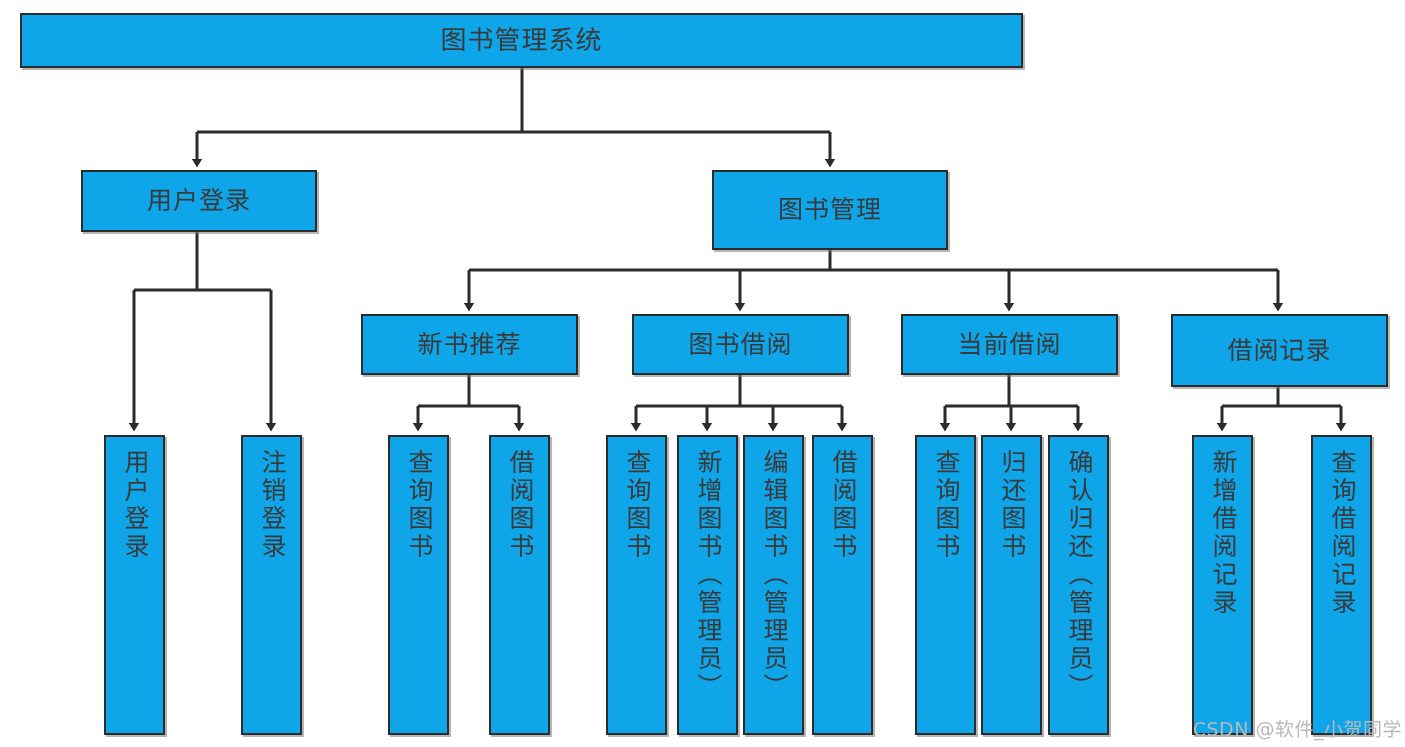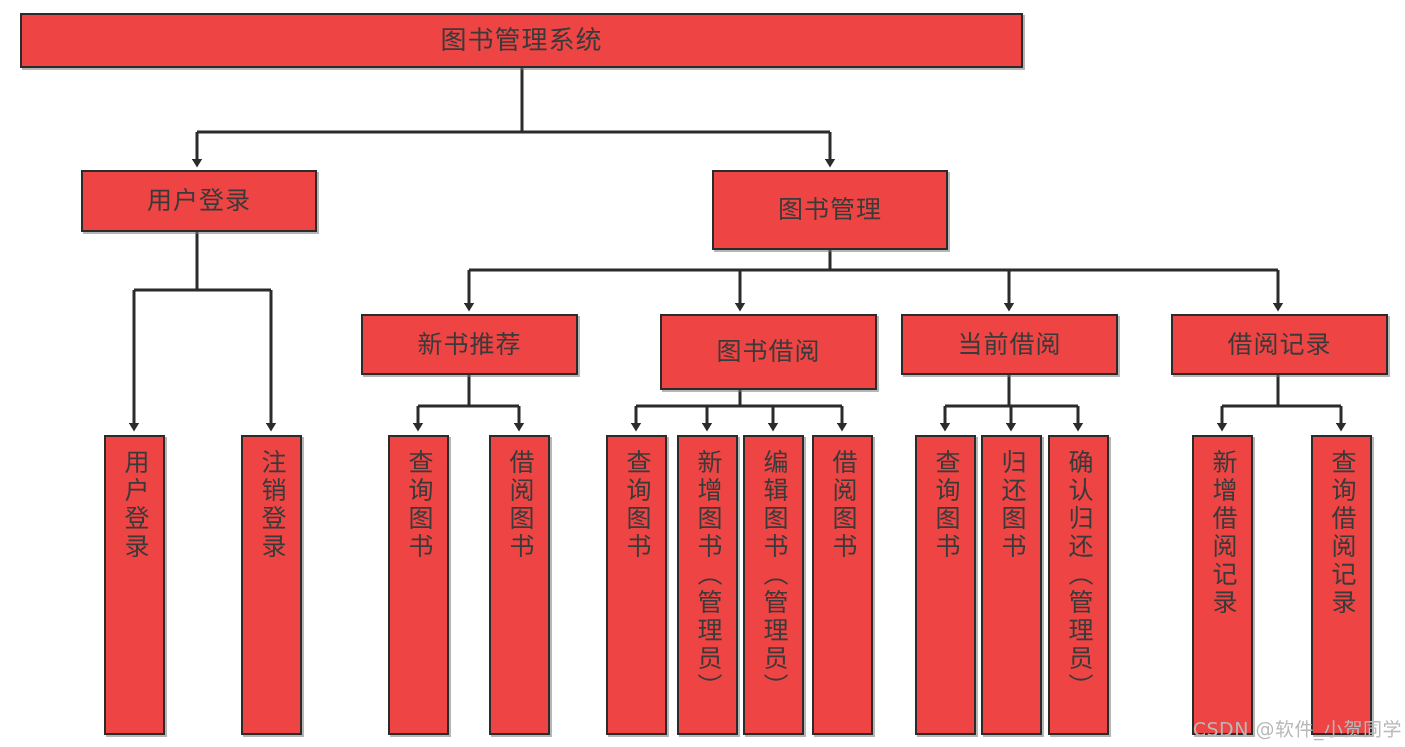--- a/index.html
+++ b/index.html
@@ -21,21 +21,21 @@
   #diagram-svg {
     position: absolute;
     left: 0;
     top: 0;
     width: 1405px;
     height: 747px;
   }
   .node {
     position: absolute;
     box-sizing: border-box;
-    background: #ef4444;
+    background: #0ea5e9;
     border: 2.5px solid #2b2b2b;
     box-shadow: 2px 2px 0 0 rgba(120,120,120,0.55);
     display: flex;
     align-items: center;
     justify-content: center;
     color: #3a3a3a;
     z-index: 2;
   }
   .node-label {
     display: block;
@@ -143,29 +143,29 @@
   </div>
 
   <div class="node horiz" style="left:712px; top:170px; width:236px; height:80px;">
     <span class="node-label">图书管理</span>
   </div>
 
   <div class="node horiz" style="left:361px; top:314px; width:217px; height:61px;font-family:Liberation Serif, serif;">
     <span class="node-label">新书推荐</span>
   </div>
 
-  <div class="node horiz" style="left:660px; top:314px; width:217px; height:76px;">
+  <div class="node horiz" style="left:632px; top:314px; width:217px; height:61px;">
     <span class="node-label">图书借阅</span>
   </div>
 
   <div class="node horiz" style="left:901px; top:314px; width:217px; height:61px;">
     <span class="node-label">当前借阅</span>
   </div>
 
-  <div class="node horiz" style="left:1171px; top:314px; width:217px; height:61px;">
+  <div class="node horiz" style="left:1171px; top:314px; width:217px; height:73px;">
     <span class="node-label">借阅记录</span>
   </div>
 
   <div class="node vert" style="left:104px; top:435px; width:61px; height:300px;">
     <span class="node-label">用户登录</span>
   </div>
 
   <div class="node vert" style="left:241px; top:435px; width:61px; height:300px;">
     <span class="node-label">注销登录</span>
   </div>

